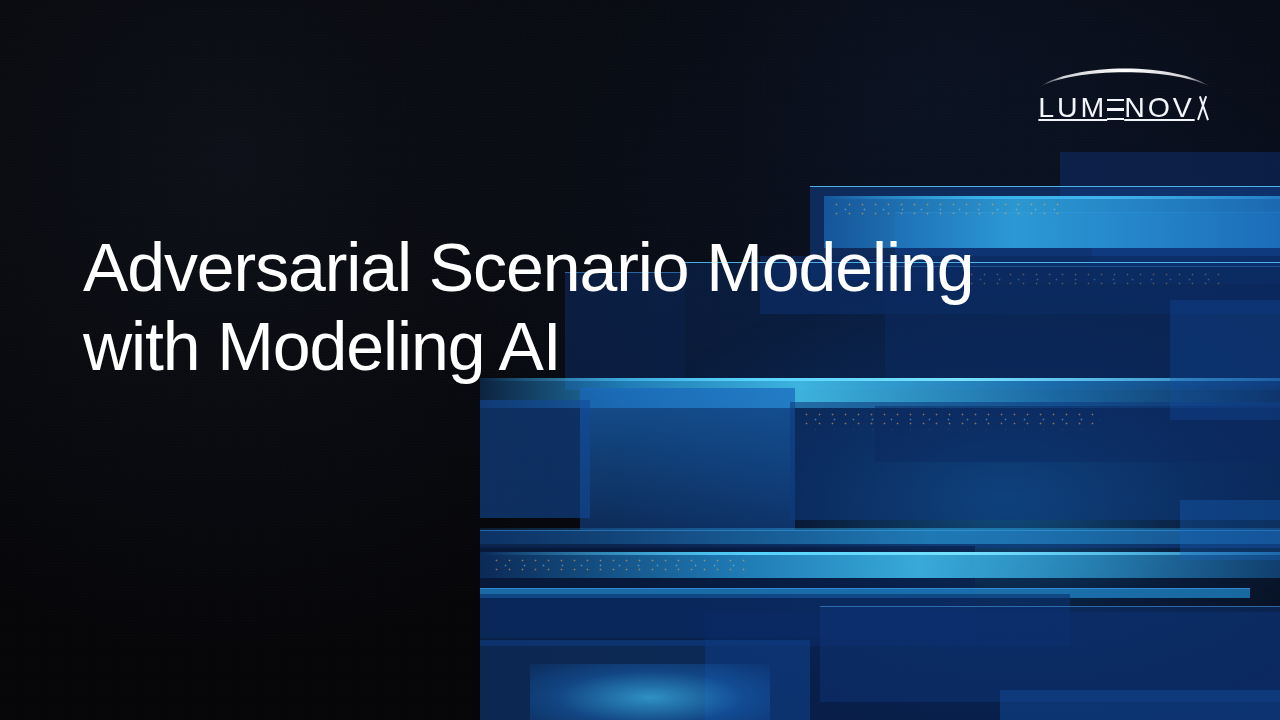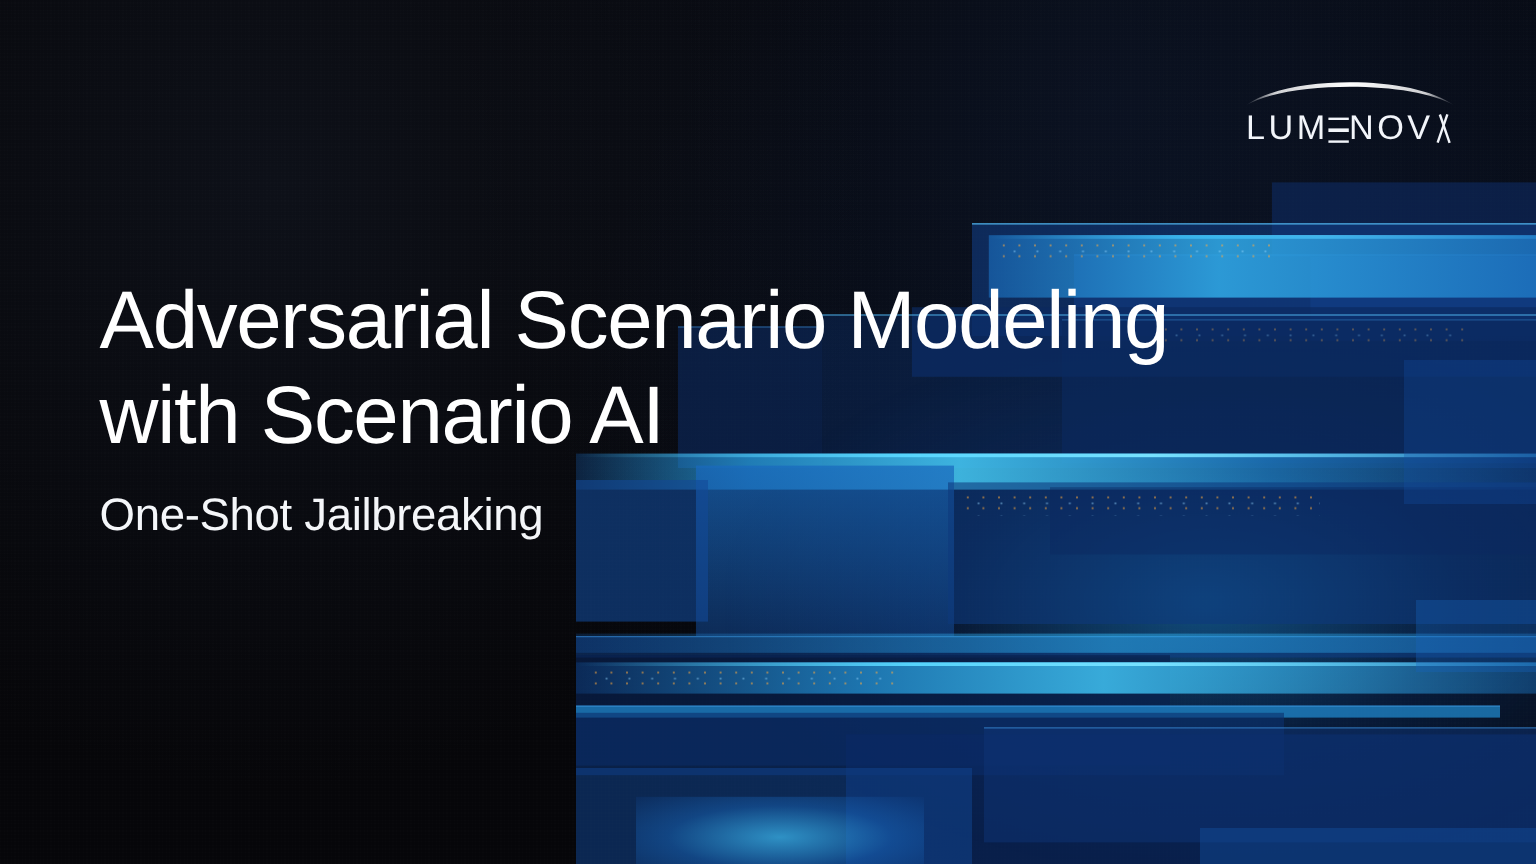--- a/index.html
+++ b/index.html
@@ -95,20 +95,21 @@
   .logo-arc { display: block; }
   .logo-word {
     display: block;
     margin-top: 2px;
     font-size: 28.5px;
     letter-spacing: 2.9px;
     color: #f2f5fa;
     font-weight: 400;
     line-height: 1;
     white-space: nowrap;
+    text-decoration: underline;
   }
   .logo-word .glyph-e,
   .logo-word .glyph-a {
     display: inline-block;
     position: relative;
     width: 17px;
     height: 21px;
     vertical-align: -3px;
   }
   .logo-word .glyph-e i {
@@ -235,17 +236,16 @@
           <stop offset="0.86" stop-color="#ffffff" stop-opacity="0.8"></stop>
           <stop offset="1" stop-color="#ffffff" stop-opacity="0"></stop>
         </linearGradient>
       </defs>
       <path d="M6,33 C40,7 146,7 180,33 C146,12 40,12 6,33 Z" fill="url(#arcFade)"></path>
     </svg>
     <span class="logo-word" aria-label="LUMENOVA"><span>LUM</span><span class="glyph-e"><i></i><i></i><i></i></span><span>NOV</span><span class="glyph-a"><i></i><i></i></span></span>
   </div>
 
   <div class="copy">
-    <h1 class="headline"><span>Adversarial Scenario Modeling</span><br><span>with Scenario AI</span></h1>
-    <p class="subhead">One-Shot Jailbreaking</p>
+    <h1 class="headline"><span>Adversarial Scenario Modeling</span><br><span>with Modeling AI</span></h1>
   </div>
 
 </div>
 
 </body></html>

